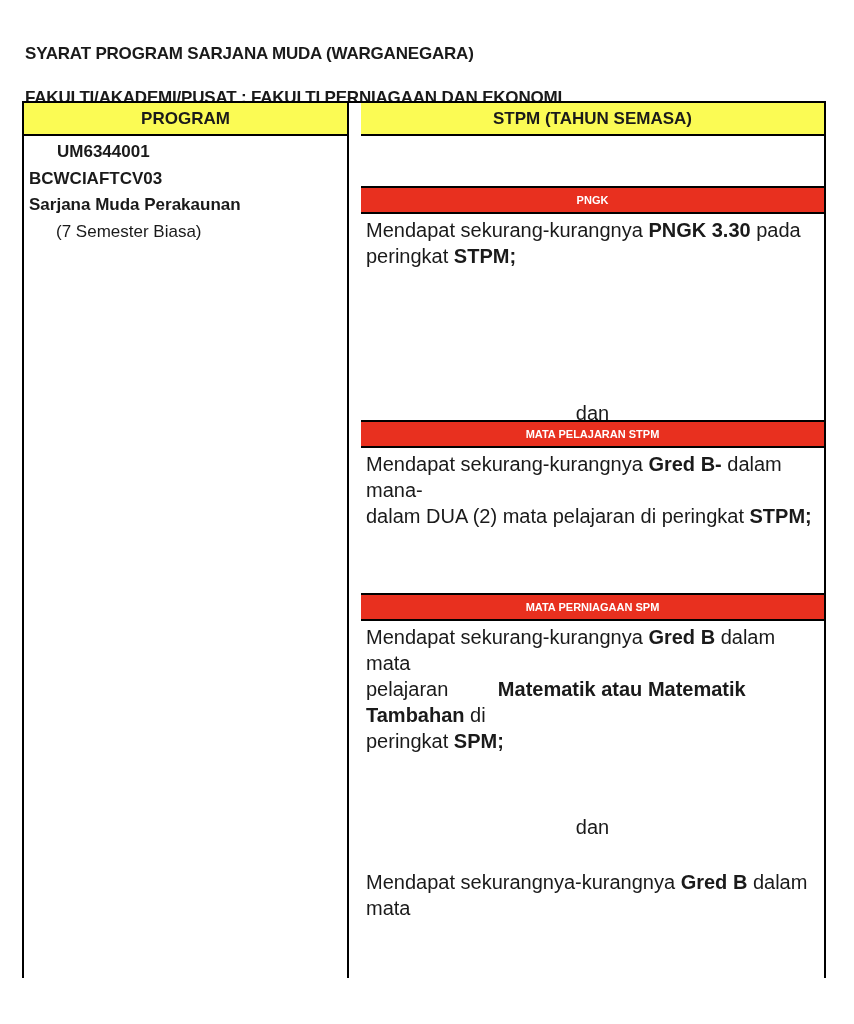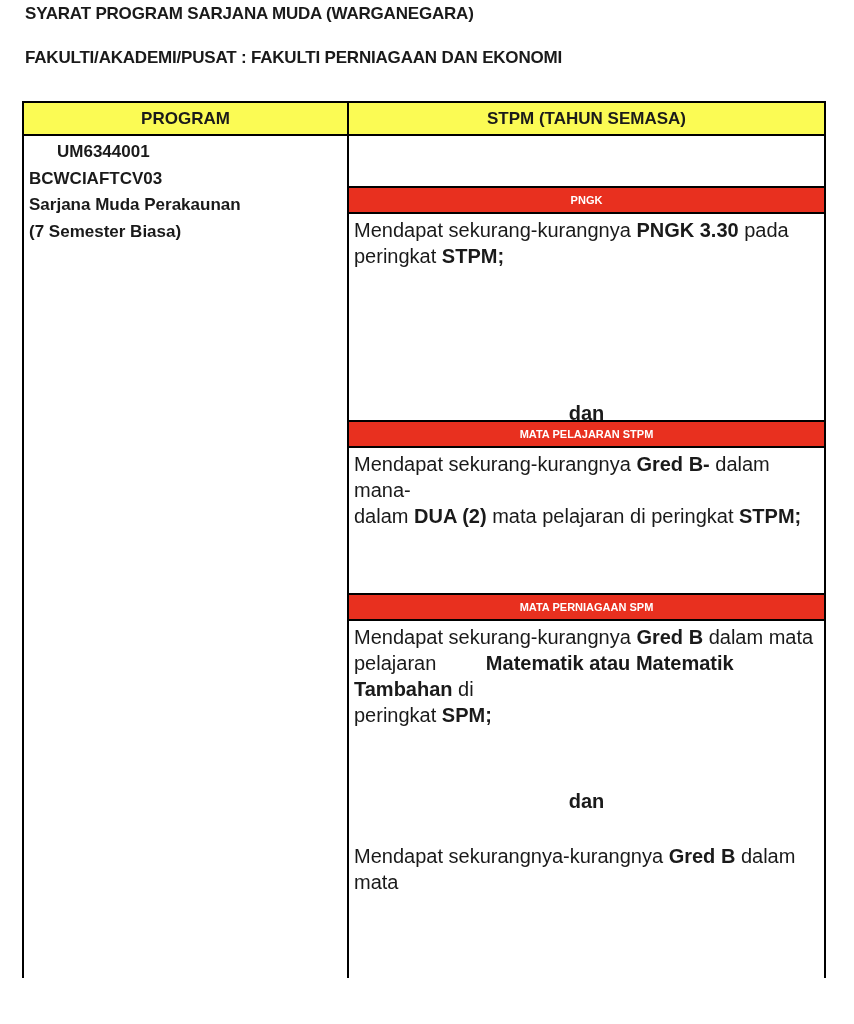--- a/index.html
+++ b/index.html
@@ -13,35 +13,37 @@
     position: relative;
     overflow: hidden;
   }
   .doc-title {
     position: absolute;
     left: 25px;
     font-size: 17px;
     font-weight: bold;
     letter-spacing: -0.2px;
     white-space: nowrap;
+    margin-top: 40px;
   }
   .doc-title.t1 { top: 4px; }
   .doc-title.t2 { top: 48px; }
 
   .req-table {
     position: absolute;
     left: 22px;
     top: 101px;
     width: 804px;
     height: 877px;
     border: 2px solid var(--border, #000);
     border-bottom: none;
     box-sizing: border-box;
     display: flex;
     overflow: hidden;
+    gap: 12px;
   }
   .col-program {
     width: 325px;
     flex: 0 0 325px;
     border-right: 2px solid var(--border, #000);
     box-sizing: border-box;
     display: flex;
     flex-direction: column;
   }
   .col-stpm {
@@ -92,21 +94,21 @@
     box-sizing: border-box;
     overflow: hidden;
     font-size: 20px;
     line-height: 26px;
     padding: 3px 5px;
   }
   .content-cell.c-pngk { height: 208px; flex: 0 0 208px; }
   .content-cell.c-stpm { height: 147px; flex: 0 0 147px; }
   .content-cell.c-spm  { height: 357px; flex: 0 0 357px; border-bottom: none; }
   .dan {
-    font-weight: bold;
+    font-weight: normal;
     text-align: center;
     line-height: 26px;
   }
   .dan.d1 { margin-top: 131px; }
   .dan.d2 { margin-top: 60px; }
   .dan.d3 { margin-top: 86px; }
   .para.p2 { margin-top: 29px; }
 </style>
 </head>
 <body>
@@ -115,21 +117,21 @@
 <div class="doc-title t2">FAKULTI/AKADEMI/PUSAT : FAKULTI PERNIAGAAN DAN EKONOMI</div>
 
 <div class="req-table">
 
   <div class="col-program">
     <div class="hdr-cell">PROGRAM</div>
     <div class="program-cell">
         <div><span style="font-weight: bold; margin-left: 28px;">UM6344001</span></div>
         <div><span style="font-weight: bold;">BCWCIAFTCV03</span></div>
         <div><span style="font-weight: bold;">Sarjana Muda Perakaunan</span></div>
-        <div><span style="font-weight: bold;">(7 Semester Biasa)</span></div>
+        <div><span style="font-weight: normal; margin-left: 27px;">(7 Semester Biasa)</span></div>
       </div>
   </div>
 
   <div class="col-stpm">
     <div class="hdr-cell">STPM (TAHUN SEMASA)</div>
 
     <div class="empty-row"></div>
 
     <div class="banner">PNGK</div>
     <div class="content-cell c-pngk">
@@ -137,21 +139,21 @@
           <div><span>Mendapat sekurang-kurangnya </span><span style="font-weight: bold;">PNGK 3.30</span><span> pada</span></div>
           <div><span>peringkat </span><span style="font-weight: bold;">STPM;</span></div>
         </div>
       <div class="dan d1">dan</div>
     </div>
 
     <div class="banner">MATA PELAJARAN STPM</div>
     <div class="content-cell c-stpm">
       <div class="para">
           <div><span>Mendapat sekurang-kurangnya </span><span style="font-weight: bold;">Gred B-</span><span> dalam mana-</span></div>
-          <div><span>dalam </span><span style="font-weight: bold; margin-top: 16px;">DUA (2)</span><span> mata pelajaran di peringkat </span><span style="font-weight: bold;">STPM;</span></div>
+          <div><span>dalam </span><span style="font-weight: normal; margin-top: 16px;">DUA (2)</span><span> mata pelajaran di peringkat </span><span style="font-weight: bold;">STPM;</span></div>
         </div>
     </div>
 
     <div class="banner">MATA PERNIAGAAN SPM</div>
     <div class="content-cell c-spm">
       <div class="para p1">
           <div><span>Mendapat sekurang-kurangnya </span><span style="font-weight: bold;">Gred B</span><span> dalam mata</span></div>
           <div><span>pelajaran </span><span style="font-weight: bold; padding-left: 44px;">Matematik atau Matematik Tambahan</span><span> di</span></div>
           <div><span>peringkat </span><span style="font-weight: bold;">SPM;</span></div>
         </div>

